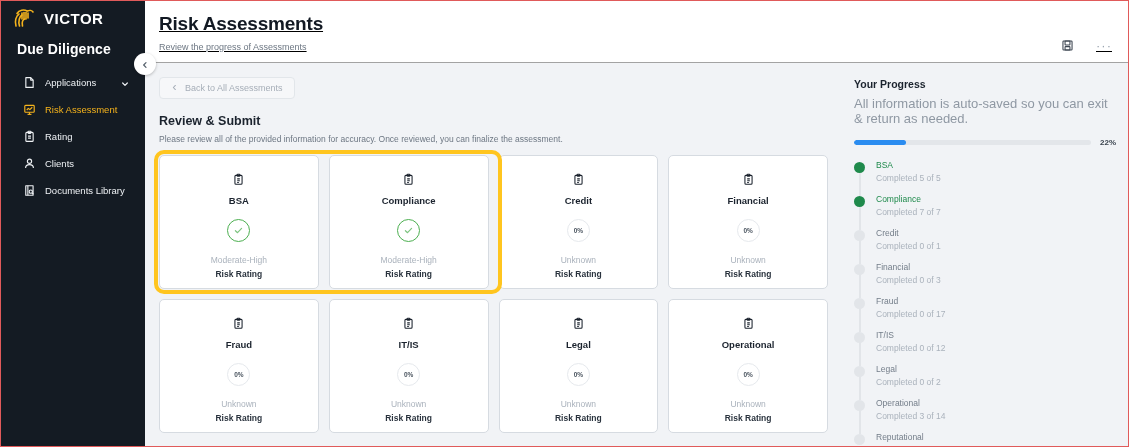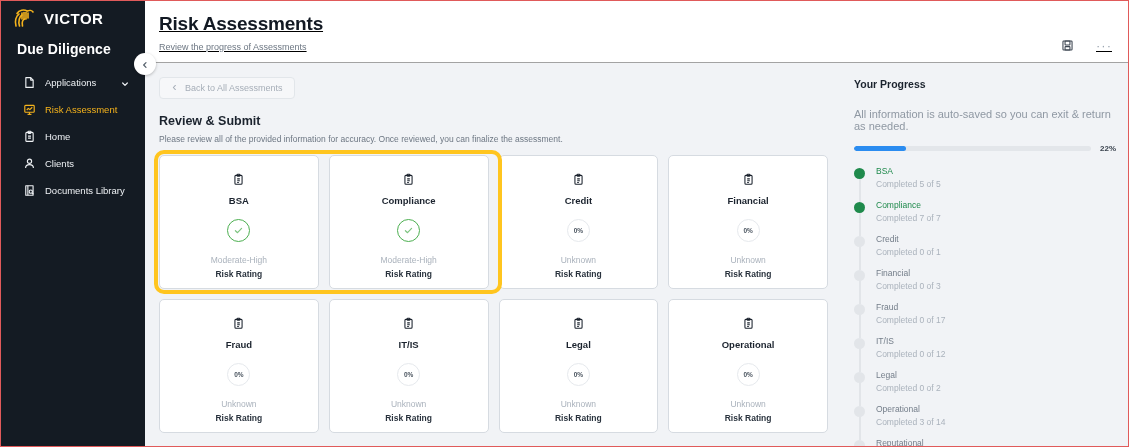--- a/index.html
+++ b/index.html
@@ -206,21 +206,21 @@
     z-index: 5;
   }
 
   
   .right-col {
     flex: 0 0 262px;
     width: 262px;
     padding-top: 1px;
   }
   .prog-title { font-size: 10.5px; font-weight: 700; color: #1b232e; }
-  .prog-sub { margin-top: 18px; font-size: 11px; color: #8f98a3; }
+  .prog-sub { margin-top: 6px; font-size: 13px; color: #8f98a3; }
   .prog-bar-row { margin-top: 12px; display: flex; align-items: center; gap: 9px; }
   .prog-track {
     flex: 1 1 auto;
     height: 5px;
     border-radius: 3px;
     background: #e3e6ea;
     overflow: hidden;
   }
   .prog-fill { height: 100%; background: #2b8cf0; border-radius: 3px; }
   .prog-pct { font-size: 8px; font-weight: 700; color: #3a434e; }
@@ -314,21 +314,21 @@
       </div>
 
       <div class="nav-item">
         <span class="nav-ico">
           <svg viewBox="0 0 16 16" fill="none" stroke="currentColor" stroke-width="1.4" stroke-linejoin="round">
             <rect x="3.5" y="3" width="9" height="11" rx="1.2"></rect>
             <rect x="6.2" y="1.6" width="3.6" height="2.6" rx="0.7"></rect>
             <path d="M6.2 7.5h3.6M6.2 10h3.6"></path>
           </svg>
         </span>
-        <span>Home</span>
+        <span>Rating</span>
       </div>
 
       <div class="nav-item">
         <span class="nav-ico">
           <svg viewBox="0 0 16 16" fill="none" stroke="currentColor" stroke-width="1.4" stroke-linejoin="round">
             <circle cx="8" cy="5.2" r="2.6"></circle>
               <path d="M3.2 13.6 c0-2.6 2.2-4.2 4.8-4.2 s4.8 1.6 4.8 4.2"></path>
           </svg>
         </span>
         <span>Clients</span>

